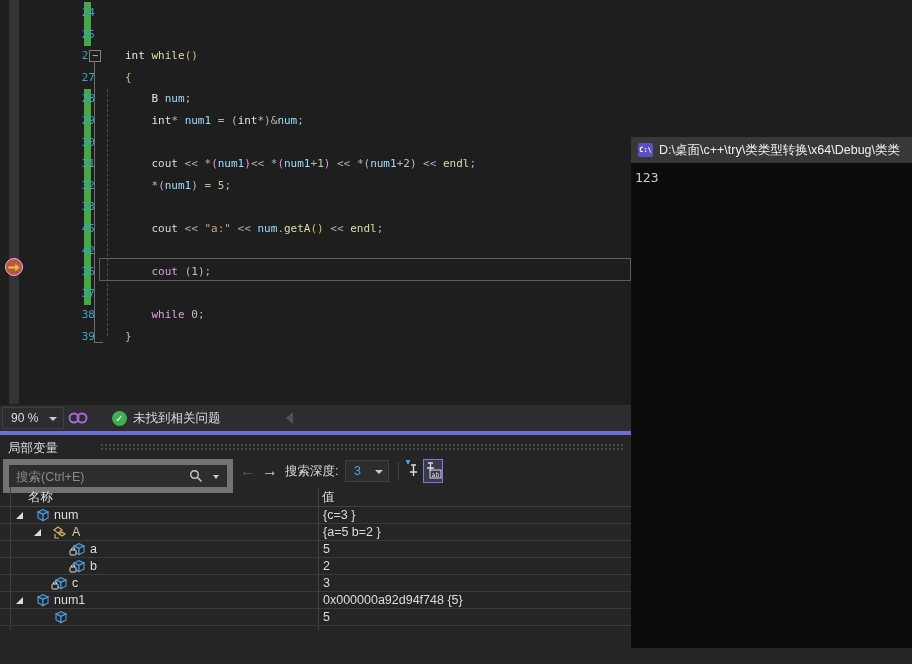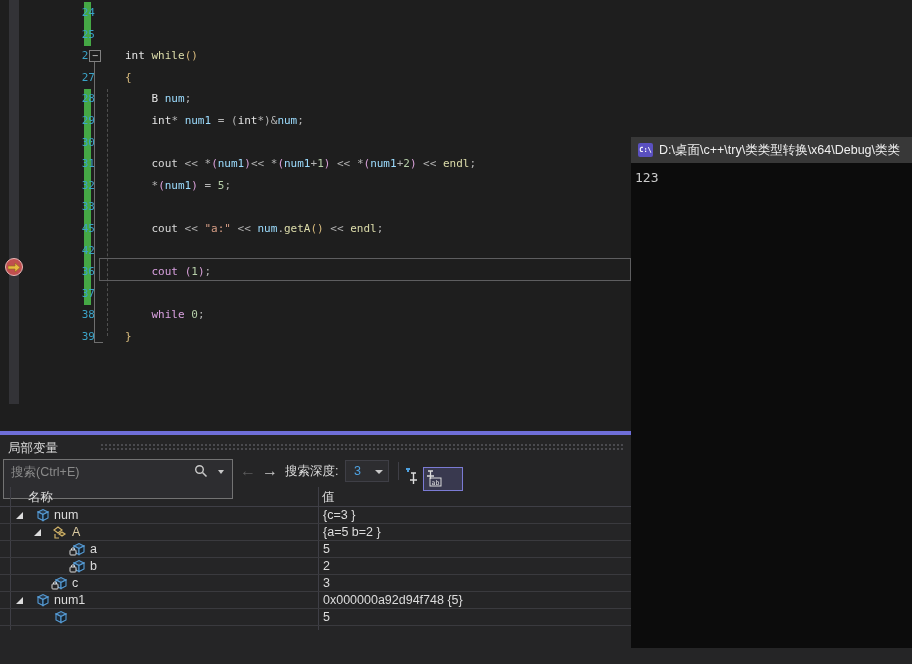--- a/index.html
+++ b/index.html
@@ -45,36 +45,36 @@
     font:bold 10px/15px "DejaVu Sans",sans-serif; text-align:center; }
   .hscroll-left { position:absolute; left:286px; top:7px; width:0; height:0;
     border-top:6px solid transparent; border-bottom:6px solid transparent; border-right:7px solid #505054; }
   .splitter { position:absolute; left:0; top:431px; width:631px; height:4px; background:#6e6ed8; }
   
   .locals { position:absolute; left:0; top:435px; width:912px; height:229px; background:#252526;
     color:#dcdcdc; }
   .locals-title { position:absolute; left:8px; top:5px; font-size:12.5px; }
   .grip-dots { position:absolute; left:100px; top:8px; width:525px; height:7px;
     background-image:radial-gradient(#4a4a4e 1px, transparent 1.2px); background-size:4px 4px; }
-  .search-box { position:absolute; left:3px; top:24px; width:230px; height:40px; background:#2d2d30;
-    border:1px solid #737373; }
+  .search-box { position:absolute; left:3px; top:24px; width:230px; height:34px; background:#2d2d30;
+    border:6px solid #737373; }
   .search-ph { position:absolute; left:7px; top:4px; font-size:12.5px; color:#8a8a8a; }
   .search-ico { position:absolute; right:24px; top:4px; }
   .search-caret { position:absolute; right:8px; top:10px; width:0; height:0;
     border-left:3.5px solid transparent; border-right:3.5px solid transparent; border-top:4px solid #c8c8c8; }
   .nav-back { position:absolute; left:240px; top:24px; font-size:16px; color:#5c5c5c; line-height:24px; }
   .nav-fwd  { position:absolute; left:262px; top:24px; font-size:16px; color:#c8c8c8; line-height:24px; }
   .depth-label { position:absolute; left:285px; top:28px; font-size:12.5px; }
   .depth-combo { position:absolute; left:345px; top:25px; width:44px; height:22px; background:#2d2d30;
     border:1px solid #3f3f46; }
   .depth-val { position:absolute; left:8px; top:3px; font-size:12.5px; color:#4ea1e0; }
   .depth-caret { position:absolute; right:5px; top:9px; width:0; height:0;
     border-left:4px solid transparent; border-right:4px solid transparent; border-top:4px solid #c8c8c8; }
   .tb-sep { position:absolute; left:398px; top:27px; width:1px; height:18px; background:#3f3f46; }
-  .pin-btn { position:absolute; top:32px; width:40px; height:24px; }
+  .pin-btn { position:absolute; top:24px; width:20px; height:24px; }
   .pin-btn.sel { background:#39394f; border:1px solid #7b7bd4; }
   
   .tbl-header { position:absolute; left:0; top:52px; width:631px; height:20px;
     border-bottom:1px solid #3f3f46; font-size:12.5px; }
   .col-name-h { position:absolute; left:28px; top:2px; }
   .col-val-h { position:absolute; left:322px; top:2px; }
   .vline-left { position:absolute; left:10px; top:52px; width:1px; height:143px; background:#3f3f46; }
   .vline-col { position:absolute; left:318px; top:52px; width:1px; height:143px; background:#3f3f46; }
   .tbl-rows { position:absolute; left:0; top:72px; width:631px; }
   .trow { position:absolute; left:0; width:631px; height:17px; border-bottom:1px solid #3a3a3e;
@@ -180,20 +180,38 @@
     <div class="indent-guide"></div>
     <div class="fold-box">−</div>
     <div class="cur-line-box"></div>
     <div class="cur-stmt">
       <svg width="13" height="11" viewBox="0 0 13 11">
         <path d="M0 4 L7 4 L7 1 L12 5.5 L7 10 L7 7 L0 7 Z" fill="#e8b841" stroke="#8a6d1a" stroke-width="0.6"></path>
       </svg>
     </div>
   </div>
 
+  <div class="status-row">
+    <div class="zoom-combo">
+      <span>90 %</span>
+      <span class="zoom-caret"></span>
+    </div>
+    <div class="purple-ico">
+      <svg width="20" height="18" viewBox="0 0 20 18">
+        <circle cx="6" cy="9" r="4.5" fill="none" stroke="#a569d8" stroke-width="2"></circle>
+        <circle cx="14" cy="9" r="4.5" fill="none" stroke="#a569d8" stroke-width="2"></circle>
+        <path d="M9 7.5 Q10 6 11 7.5" fill="none" stroke="#a569d8" stroke-width="1.5"></path>
+      </svg>
+    </div>
+    <div class="health">
+      <span class="check-circle">✓</span>
+      <span>未找到相关问题</span>
+    </div>
+    <div class="hscroll-left"></div>
+  </div>
   <div class="splitter"></div>
 
   <div class="locals">
     <div class="locals-title">局部变量</div>
     <div class="grip-dots"></div>
 
     <div class="search-box">
       <span class="search-ph">搜索(Ctrl+E)</span>
       <span class="search-ico">
         <svg width="14" height="14" viewBox="0 0 14 14">

